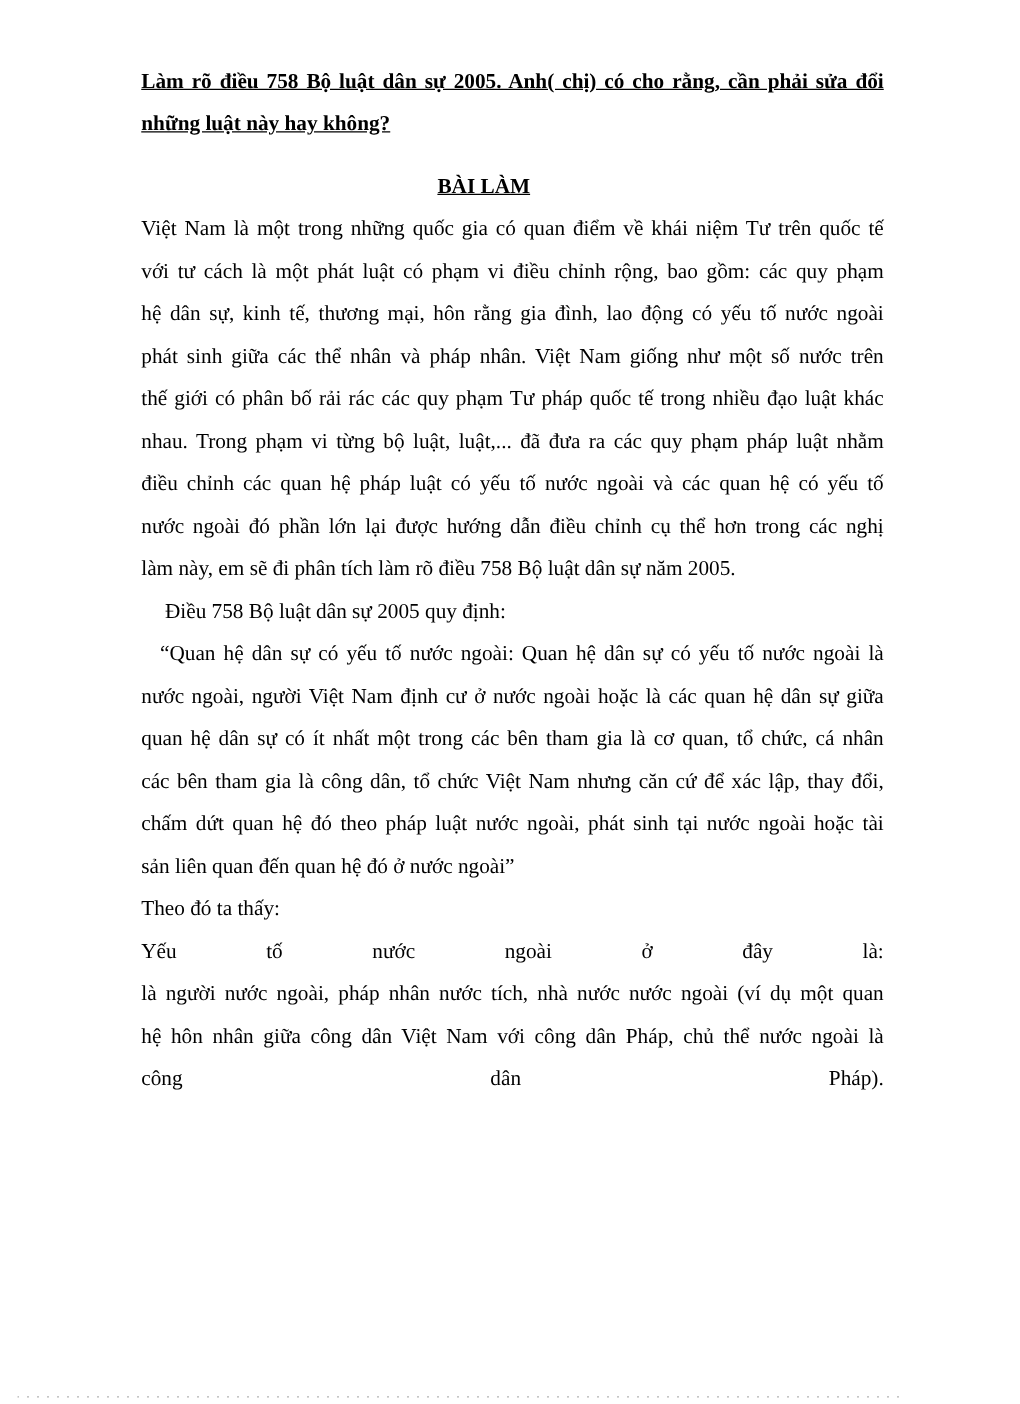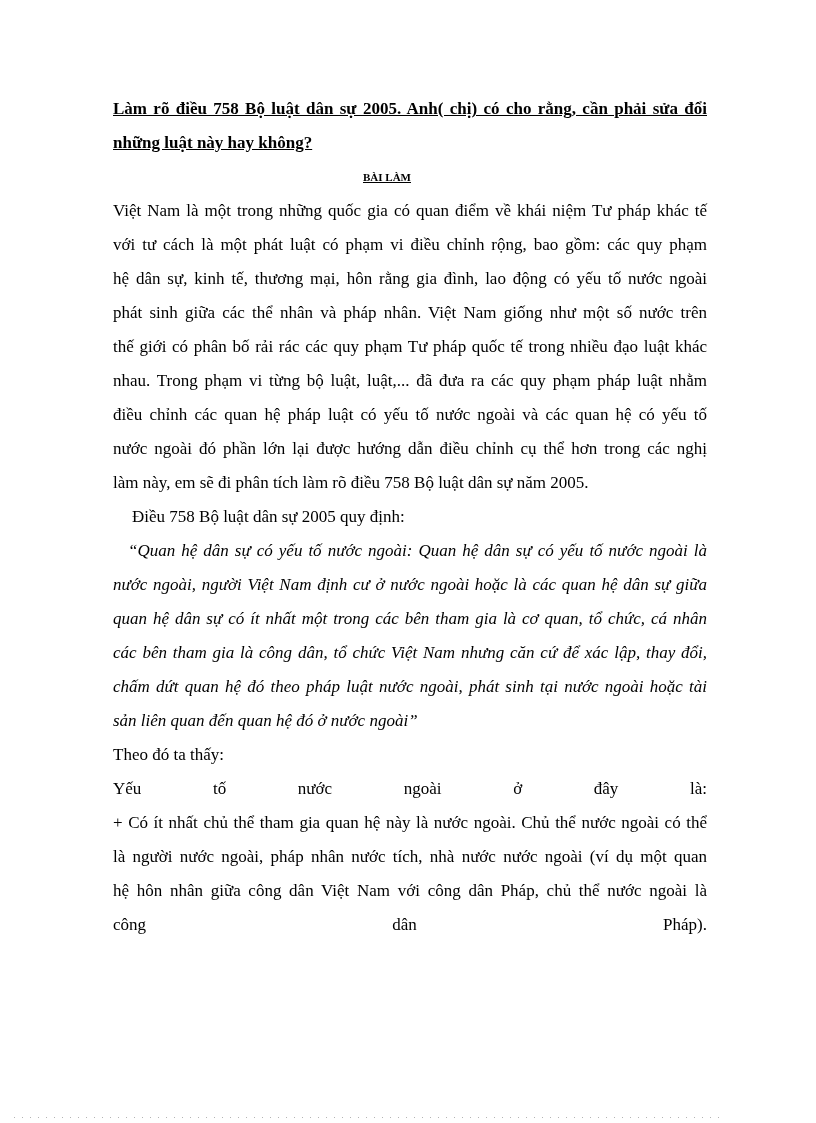--- a/index.html
+++ b/index.html
@@ -6,48 +6,49 @@
     margin: 0;
     padding: 0;
     background: #ffffff;
   }
   .page {
     position: relative;
     width: 736px;
     height: 1123px;
     background: #ffffff;
     box-sizing: border-box;
-    padding: 92px 29px 0 113px;
+    padding: 48px 29px 0 113px;
     font-family: "Liberation Serif", "DejaVu Serif", serif;
     color: #000000;
     overflow: hidden;
   }
   .tline {
     font-size: 17px;
     line-height: 34px;
     text-align: justify;
     text-align-last: left;
     white-space: normal;
   }
   .tline.stretch { text-align-last: justify; }
   .tline.indent  { text-indent: 19px; }
   .title .tline {
     font-weight: bold;
     text-decoration: underline;
   }
   .heading {
-    font-size: 11px;
+    font-size: 17px;
     line-height: 34px;
     font-weight: bold;
     text-decoration: underline;
     text-align: center;
     position: relative;
     left: -23px;
+    margin-top: 16px;
   }
-  .quote .tline { font-style: italic; }
+  .quote .tline { }
   .quote .tline.indent { text-indent: 15px; }
   .page-divider {
     position: absolute;
     left: 14px;
     right: 14px;
     bottom: 4px;
     height: 2px;
     background-image: repeating-linear-gradient(to right, #b3b3b3 0 1px, transparent 1px 8px);
     background-repeat: repeat-x;
     background-size: auto 1px;
@@ -59,21 +60,21 @@
 <div class="page">
 
   <div class="title">
       <div class="tline stretch">Làm rõ điều 758 Bộ luật dân sự 2005. Anh( chị) có cho rằng, cần phải sửa đổi</div>
       <div class="tline">những luật này hay không?</div>
     </div>
 
   <div class="heading">BÀI LÀM</div>
 
   <div class="para">
-      <div class="tline stretch">Việt Nam là một trong những quốc gia có quan điểm về khái niệm Tư pháp khác tế</div>
+      <div class="tline stretch">Việt Nam là một trong những quốc gia có quan điểm về khái niệm Tư trên quốc tế</div>
       <div class="tline stretch">với tư cách là một phát luật có phạm vi điều chỉnh rộng, bao gồm: các quy phạm</div>
       <div class="tline stretch">hệ dân sự, kinh tế, thương mại, hôn rằng gia đình, lao động có yếu tố nước ngoài</div>
       <div class="tline stretch">phát sinh giữa các thể nhân và pháp nhân. Việt Nam giống như một số nước trên</div>
       <div class="tline stretch">thế giới có phân bố rải rác các quy phạm Tư pháp quốc tế trong nhiều đạo luật khác</div>
       <div class="tline stretch">nhau. Trong phạm vi từng bộ luật, luật,... đã đưa ra các quy phạm pháp luật nhằm</div>
       <div class="tline stretch">điều chỉnh các quan hệ pháp luật có yếu tố nước ngoài và các quan hệ có yếu tố</div>
       <div class="tline stretch">nước ngoài đó phần lớn lại được hướng dẫn điều chỉnh cụ thể hơn trong các nghị</div>
       <div class="tline">làm này, em sẽ đi phân tích làm rõ điều 758 Bộ luật dân sự năm 2005.</div>
     </div>
 
@@ -92,21 +93,20 @@
 
   <div class="para">
       <div class="tline">Theo đó ta thấy:</div>
     </div>
 
   <div class="para">
       <div class="tline stretch">Yếu tố nước ngoài ở đây là:</div>
     </div>
 
   <div class="para">
-      <div class="tline stretch">+ Có ít nhất chủ thể tham gia quan hệ này là nước ngoài. Chủ thể nước ngoài có thể</div>
       <div class="tline stretch">là người nước ngoài, pháp nhân nước tích, nhà nước nước ngoài (ví dụ một quan</div>
       <div class="tline stretch">hệ hôn nhân giữa công dân Việt Nam với công dân Pháp, chủ thể nước ngoài là</div>
       <div class="tline stretch">công dân Pháp).</div>
     </div>
 
   <div class="page-divider"></div>
 
 </div>
 
 </body></html>

